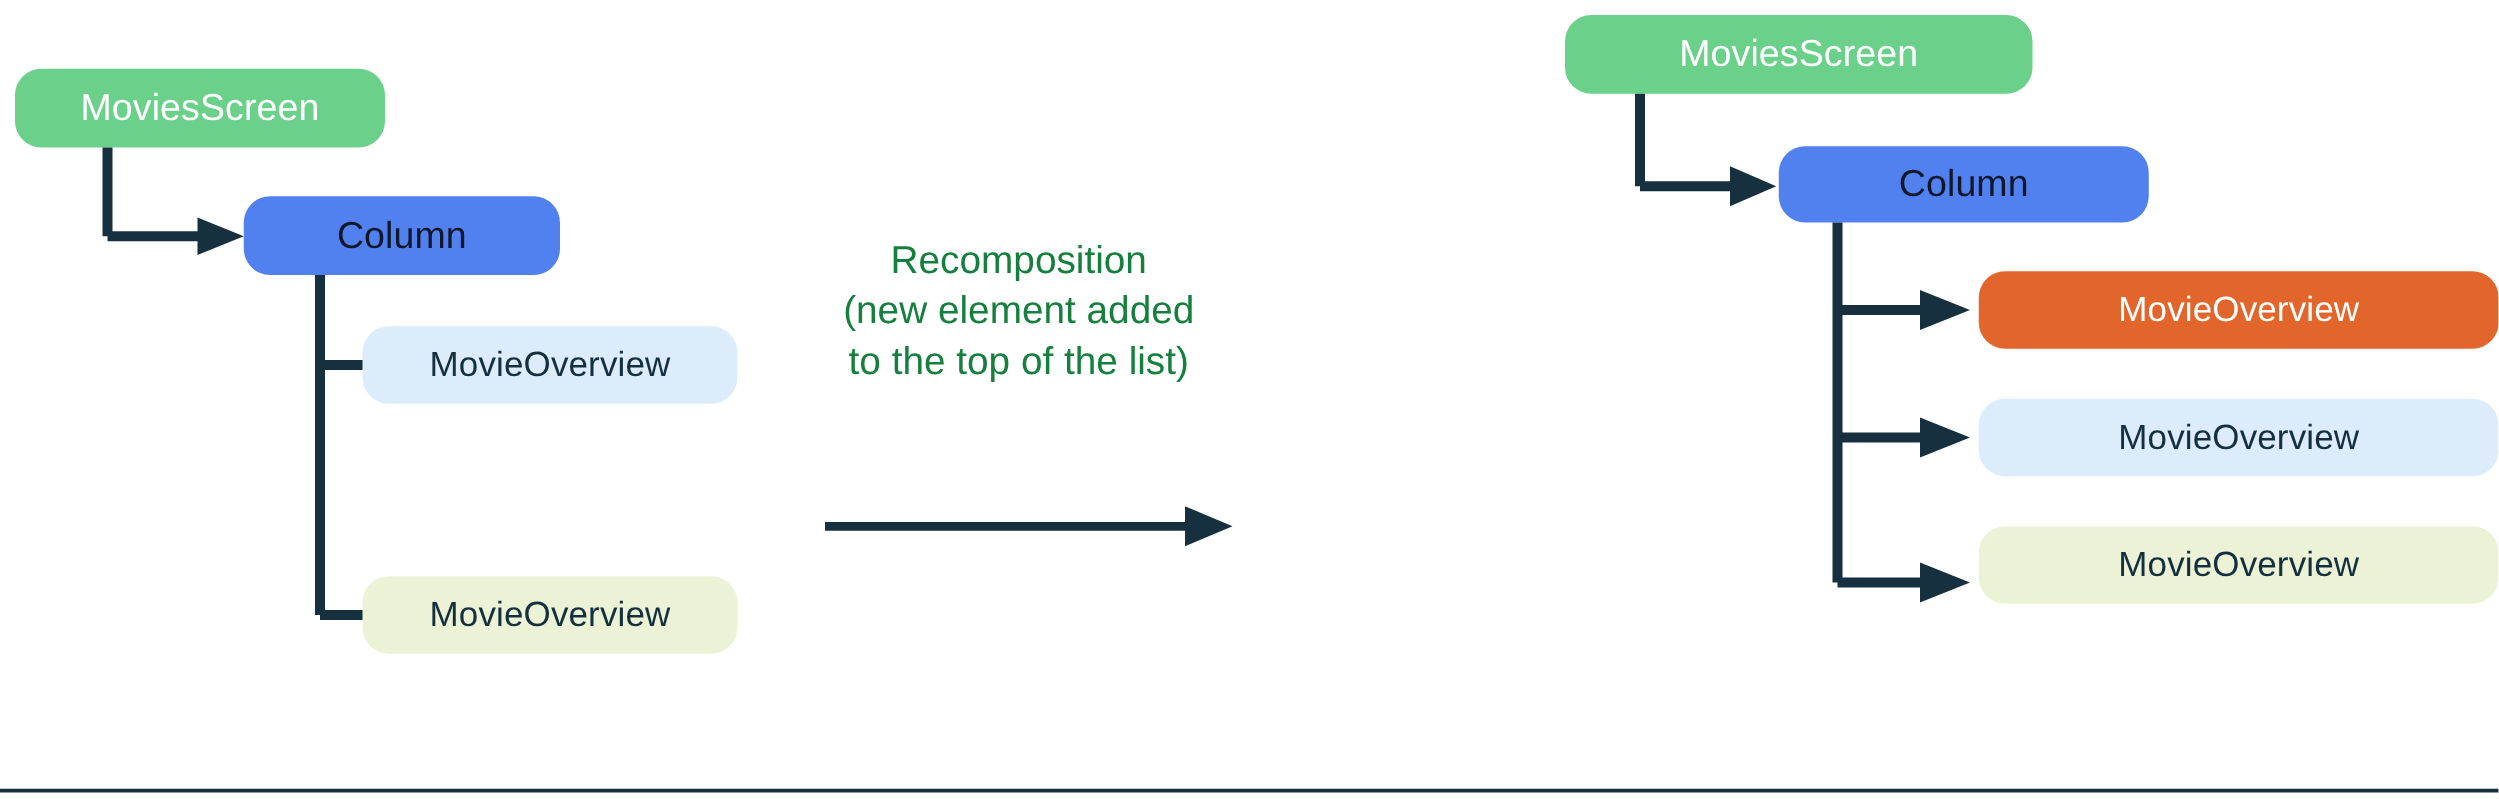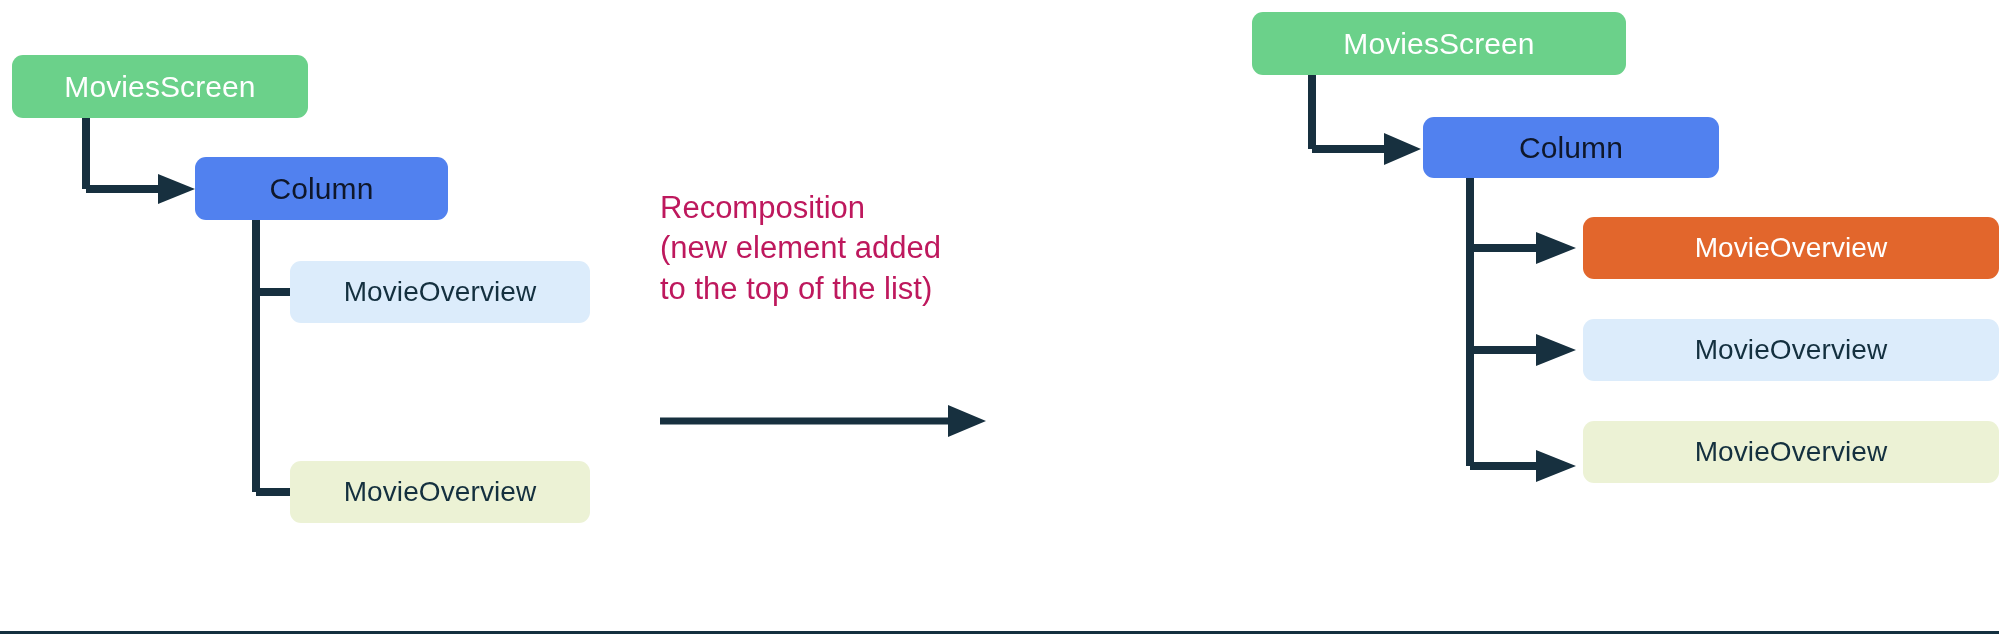--- a/index.html
+++ b/index.html
@@ -16,21 +16,21 @@
     width: 1999px;
     height: 639px;
     background: #ffffff;
     overflow: hidden;
   }
 
   
   .node {
     position: absolute;
     box-sizing: border-box;
-    border-radius: 11px;
+    border-radius: 21px;
     display: flex;
     align-items: center;
     justify-content: center;
     white-space: nowrap;
     letter-spacing: 0.1px;
   }
   .node.screen {
     background: #6bd18a;
     color: #ffffff;
   }
@@ -61,22 +61,22 @@
     stroke: #17303f;
     fill: none;
   }
   .conn polygon {
     fill: #17303f;
   }
 
   
   #caption {
     position: absolute;
-    color: #be185d;
-    text-align: left;
+    color: #15803d;
+    text-align: center;
     line-height: 1.30;
     white-space: pre-line;
   }
 
   
   #bottom-rule {
     position: absolute;
     left: 0;
     width: 1999px;
     height: 3px;

